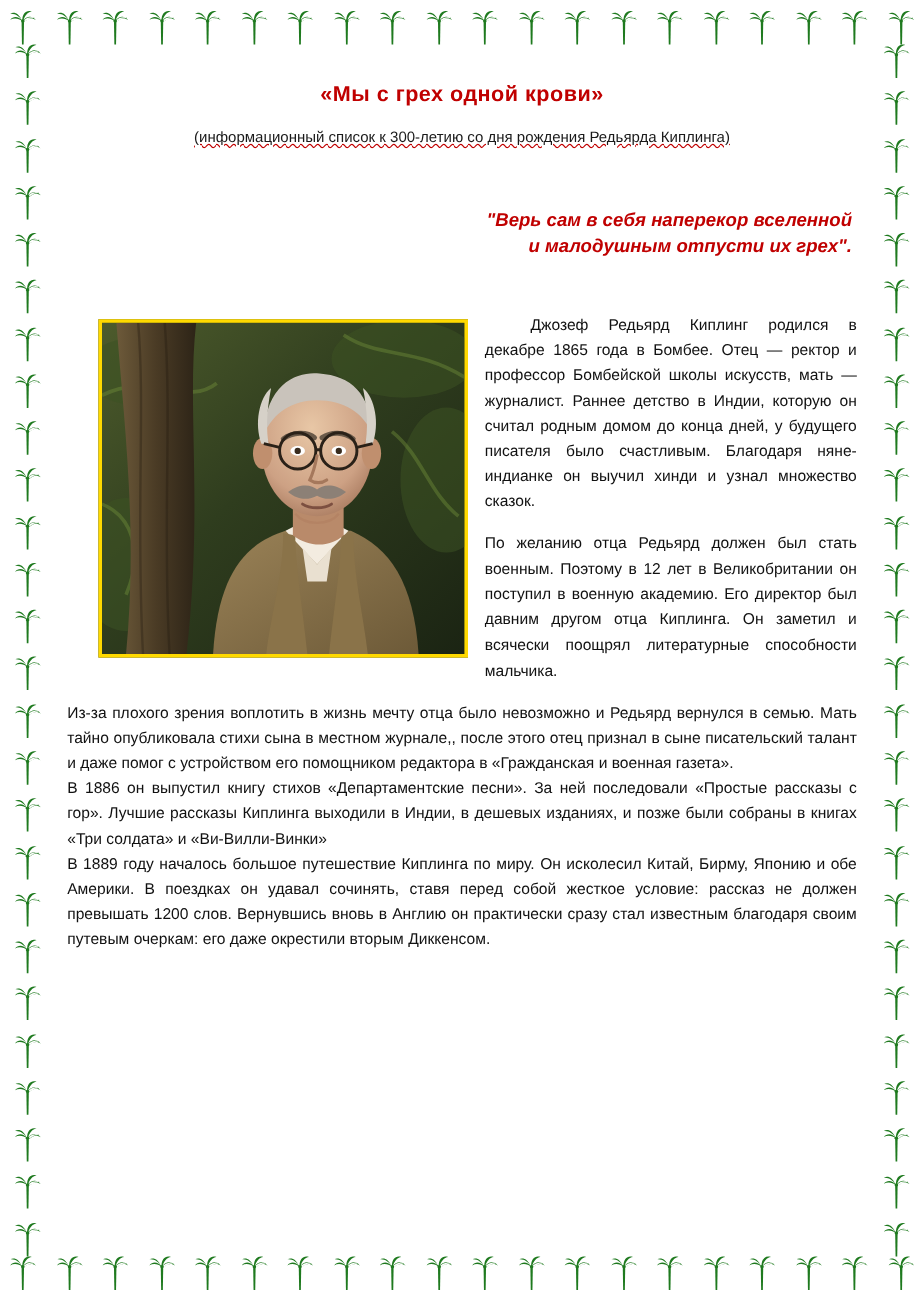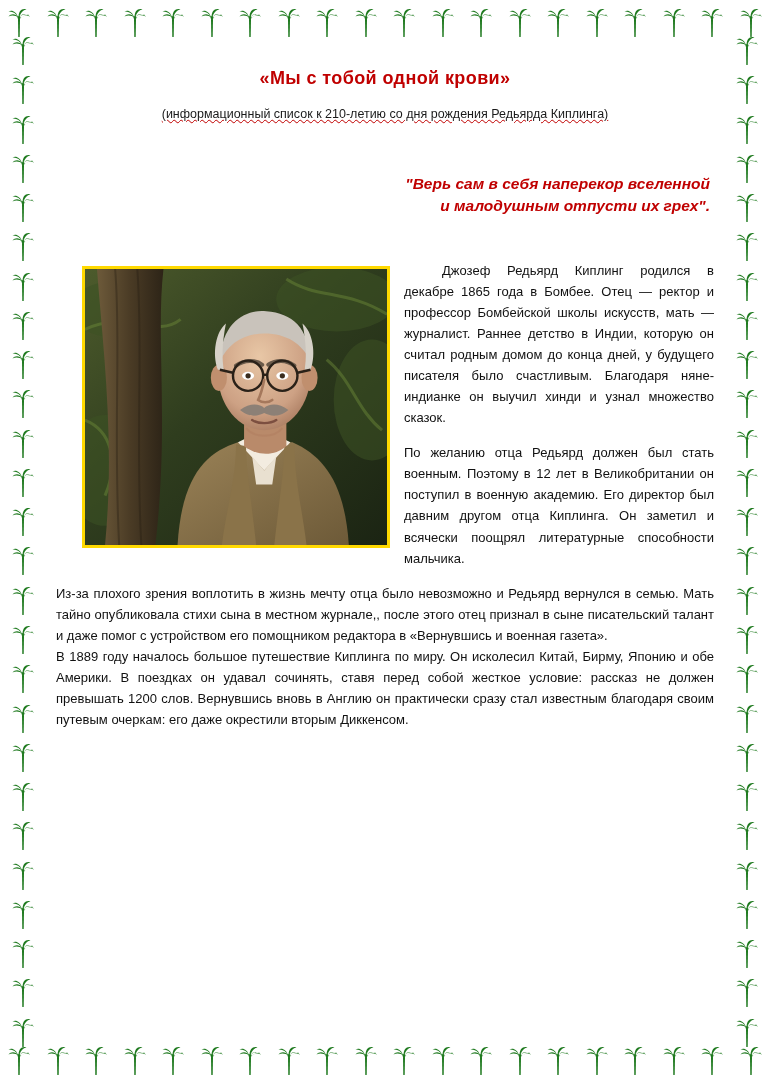--- a/index.html
+++ b/index.html
@@ -788,24 +788,24 @@
             <path d="M13 10c.6 0 1 .5 1 1.2L13.7 29h-1.4L12 11.2c0-.7.4-1.2 1-1.2z"></path>
             <path d="M13 9.5C9 5 5 5.5 2.5 8.5 6 6.5 10 7.5 12.4 9.6 10 3 5.5 1.5 2.5 3.5 6.5 3 10 5.5 12.6 9.2 12.5 3 16 0 20.5 1.5c-3.5.5-6 3.5-7 7.5 2.5-2.5 6.5-3.5 9.5-2-3.5-.5-6.5 1-8.5 3.2C17.5 7 21 6.5 24 8.8c-3-3.8-7.5-4-11 .7z"></path>
             <circle cx="13" cy="9.6" r="1.5"></circle>
           </g>
         </svg>
     </div>
   </div>
 
   <div class="content">
 
-    <h1 class="doc-title">«Мы с тобой одной крови»</h1>
+    <h1 class="doc-title">«Мы с грех одной крови»</h1>
 
     <div class="doc-subtitle">
-      <span class="wavy">(информационный список к 210-летию со дня рождения Редьярда Киплинга)</span>
+      <span class="wavy">(информационный список к 300-летию со дня рождения Редьярда Киплинга)</span>
     </div>
 
     <div class="epigraph">
       <div>"Верь сам в себя наперекор вселенной</div>
       <div>и малодушным отпусти их грех".</div>
     </div>
 
     <div class="body-text clearfix">
 
       <div class="portrait">
@@ -896,17 +896,18 @@
           <path d="M166 150 C172 154 184 154 190 150" stroke="#7c4f40" stroke-width="2.4" fill="none" stroke-linecap="round"></path>
 
           <path d="M160 158 C168 168 188 168 196 158" stroke="#b07f61" stroke-width="2" fill="none" opacity="0.6"></path>
 
           <rect width="300" height="274" fill="none"></rect>
         </svg>
       </div>
 
       <p class="indent-first">Джозеф Редьярд Киплинг родился в декабре 1865 года в Бомбее.  Отец — ректор и профессор Бомбейской школы искусств, мать — журналист. Раннее детство в Индии, которую он считал родным домом до конца дней, у будущего писателя было счастливым. Благодаря няне-индианке он выучил хинди и узнал множество сказок.</p>
       <p class="para-gap">По желанию отца Редьярд должен был стать военным. Поэтому в 12 лет  в Великобритании он поступил в военную академию. Его директор был давним другом отца Киплинга. Он заметил и всячески поощрял литературные способности мальчика.</p>
-      <p class="para-gap">Из-за плохого зрения воплотить в жизнь мечту отца было невозможно и  Редьярд вернулся в семью.  Мать тайно опубликовала стихи сына в местном журнале,, после этого отец признал в сыне писательский талант и  даже помог с устройством его  помощником редактора в  «Вернувшись и военная газета».</p>
+      <p class="para-gap">Из-за плохого зрения воплотить в жизнь мечту отца было невозможно и  Редьярд вернулся в семью.  Мать тайно опубликовала стихи сына в местном журнале,, после этого отец признал в сыне писательский талант и  даже помог с устройством его  помощником редактора в  «Гражданская и военная газета».</p>
+      <p>В 1886 он выпустил книгу стихов «Департаментские песни». За ней последовали «Простые рассказы с гор». Лучшие рассказы Киплинга выходили в Индии, в дешевых изданиях, и позже были собраны в книгах «Три солдата» и «Ви-Вилли-Винки»</p>
       <p>В 1889 году началось большое путешествие Киплинга по миру. Он исколесил Китай, Бирму, Японию и обе Америки. В поездках он удавал сочинять, ставя перед собой жесткое условие: рассказ не должен превышать 1200 слов. Вернувшись вновь в Англию он практически сразу стал известным благодаря своим путевым очеркам: его даже окрестили вторым Диккенсом.</p>
     </div>
   </div>
 </div>
 
 </body></html>

